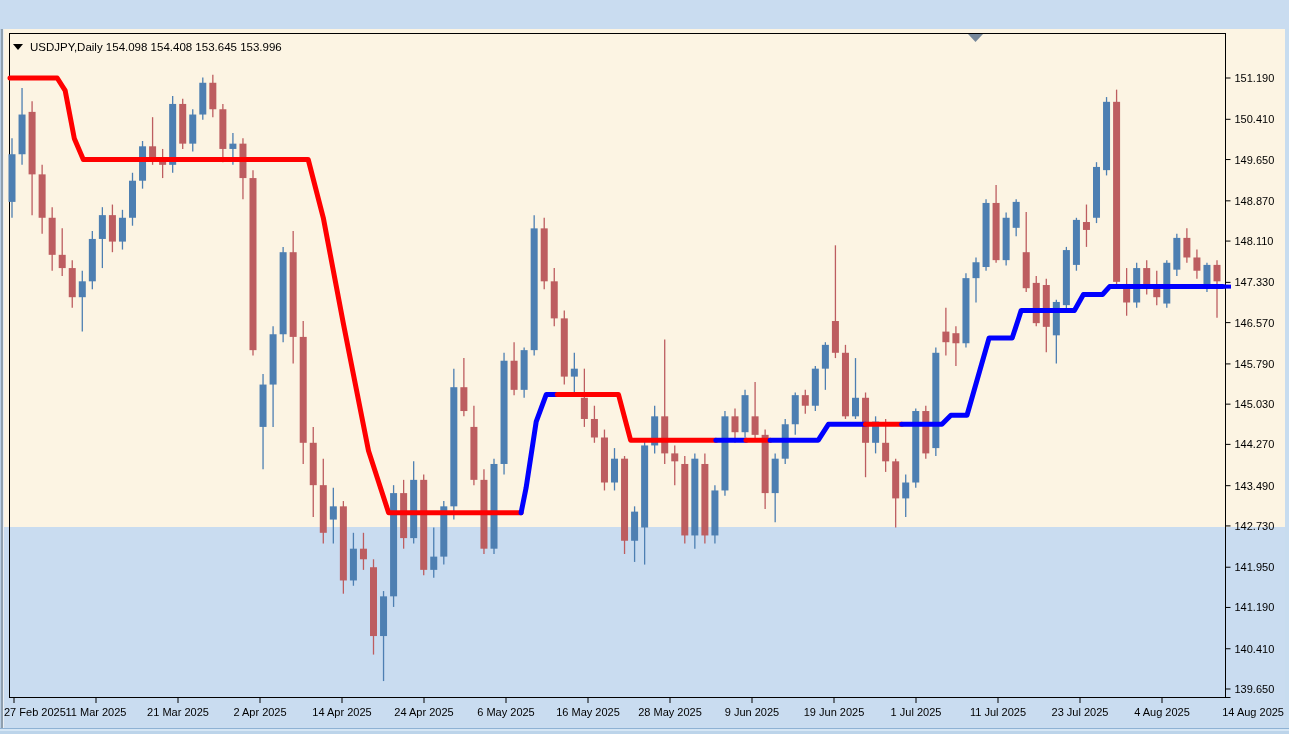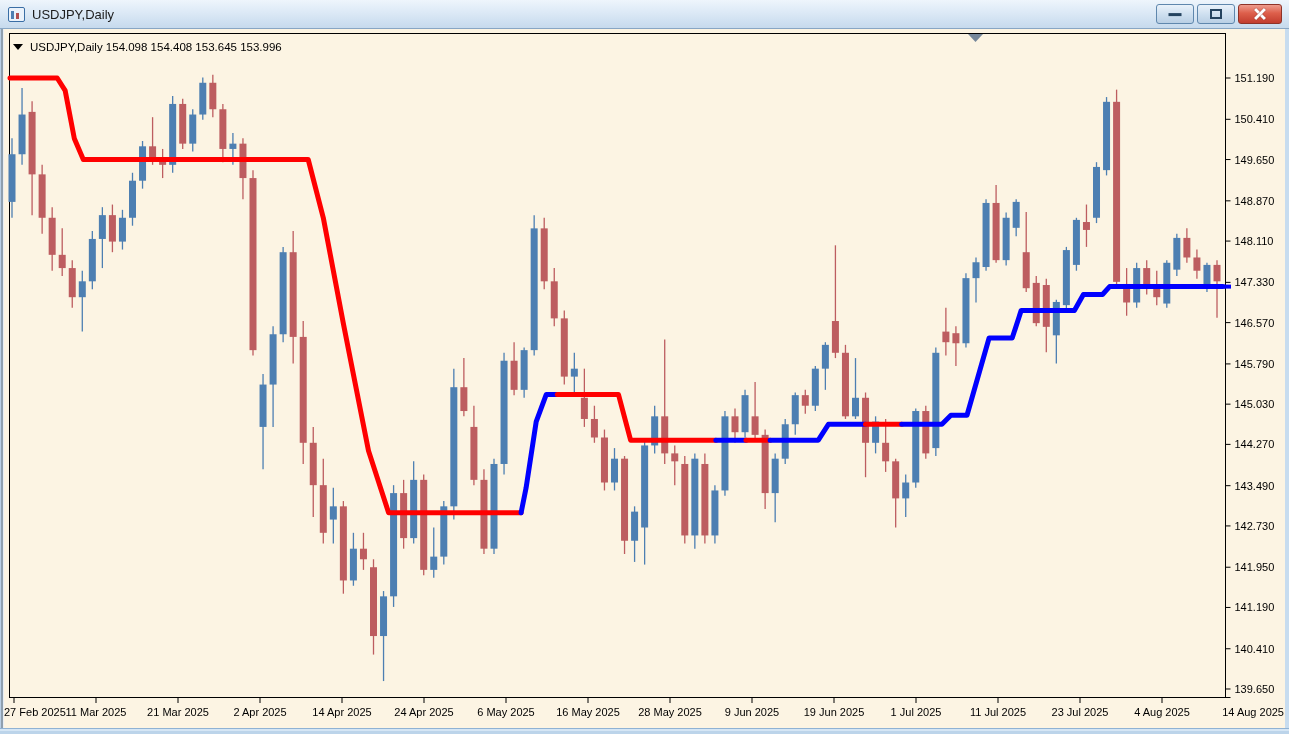--- a/index.html
+++ b/index.html
@@ -26,45 +26,29 @@
                width:12px; height:10px; border:2px solid #24435f; background:transparent; }
   .glyph-close-a,.glyph-close-b { position:absolute; left:50%; top:50%; width:14px; height:3px;
                background:#fff; box-shadow:0 0 1px #7c241a; }
   .glyph-close-a { transform:translate(-50%,-50%) rotate(45deg); }
   .glyph-close-b { transform:translate(-50%,-50%) rotate(-45deg); }
   .frame-left  { position:absolute; left:0; top:29px; width:4px; height:699px;
                  background:linear-gradient(90deg,#b9cfe6 0 1px,#8f9fae 1px 3px,#e9eef3 3px 4px); }
   .frame-right { position:absolute; left:1285px; top:29px; width:4px; height:699px; background:#c7dcef; }
   .frame-bottom{ position:absolute; left:0; top:728px; width:1289px; height:6px;
                  background:linear-gradient(180deg,#8fb2d4 0 1px,#d5e6f5 1px 3px,#bcd4ea 3px 6px); }
-  .client { position:absolute; left:4px; top:29px; width:1281px; height:699px; background:#fcf4e3; }
+  .client { position:absolute; left:4px; top:29px; width:1281px; height:498px; background:#fcf4e3; }
   svg text { font-family:"Liberation Sans",sans-serif; font-size:11px; fill:#000; }
   svg text.ohlc { font-size:11.5px; }
 </style>
 </head>
 <body>
 
 <div class="window">
 
-  <div class="titlebar">
-    <div class="app-icon"></div>
-    <div class="title-text">USDJPY,Daily</div>
-    <div class="win-buttons">
-      <div class="win-btn">
-        <span class="glyph-min"></span>
-      </div>
-      <div class="win-btn">
-        <span class="glyph-max"></span>
-      </div>
-      <div class="win-btn close">
-        <span class="glyph-close-a"></span>
-        <span class="glyph-close-b"></span>
-      </div>
-    </div>
-  </div>
 
   <div class="frame-left"></div>
   <div class="frame-right"></div>
   <div class="frame-bottom"></div>
 
   <div class="client">
     <svg id="chart" width="1281" height="699" viewBox="0 0 1281 699">
         <rect x="5.5" y="4.5" width="1216" height="664" fill="none" stroke="#000000" stroke-width="1"></rect>
         <g>
           <line x1="8" x2="8" y1="109.35843999999928" y2="188.77743999999927" stroke="#4d7fb2" stroke-width="1.3"></line>

